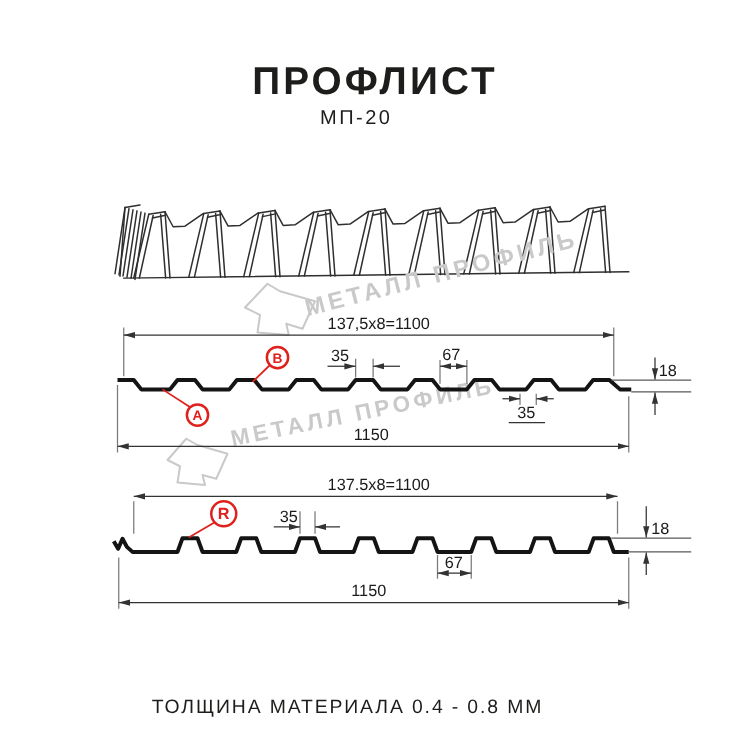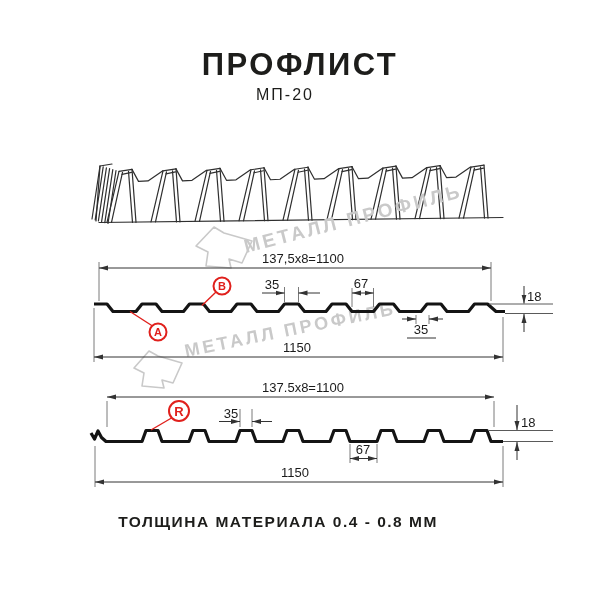--- a/index.html
+++ b/index.html
@@ -2,22 +2,22 @@
 <html><head>
 <meta charset="utf-8">
 <style>
   html,body{margin:0;padding:0;background:#ffffff;}
   #canvas{position:relative;width:600px;height:600px;background:#ffffff;overflow:hidden;
           font-family:"Liberation Sans",sans-serif;}
   .title-main{position:absolute;left:0;top:47px;width:600px;text-align:center;
     font-size:31px;font-weight:bold;letter-spacing:2.5px;color:#1d1d1b;}
   .title-model{position:absolute;left:0;top:86px;width:570px;text-align:center;
     font-size:16px;font-weight:normal;letter-spacing:2px;color:#1d1d1b;}
-  .footer-note{position:absolute;left:0;top:513px;width:556px;text-align:center;
-    font-size:15.5px;font-weight:bold;letter-spacing:1.5px;color:#1d1d1b;}
+  .footer-note{position:absolute;left:0;top:557px;width:556px;text-align:center;
+    font-size:15.5px;font-weight:normal;letter-spacing:1.5px;color:#1d1d1b;}
   svg{position:absolute;left:0;top:0;}
   .profile{fill:none;stroke:#141414;stroke-width:3.2;stroke-linejoin:round;}
   .persp-line{fill:none;stroke:#2f2f2f;stroke-width:1.2;stroke-linejoin:round;stroke-linecap:round;}
   .ext{fill:none;stroke:#7a7a7a;stroke-width:1;}
   .refl{fill:none;stroke:#5a5a5a;stroke-width:1;}
   .dim{stroke:#333333;stroke-width:1;fill:none;}
   .arr1{marker-end:url(#ah);}
   .arr2{marker-start:url(#ah);marker-end:url(#ah);}
   .dimtxt{font-family:"Liberation Sans",sans-serif;font-size:13px;fill:#1b1b1b;}
   .mid{text-anchor:middle;}

